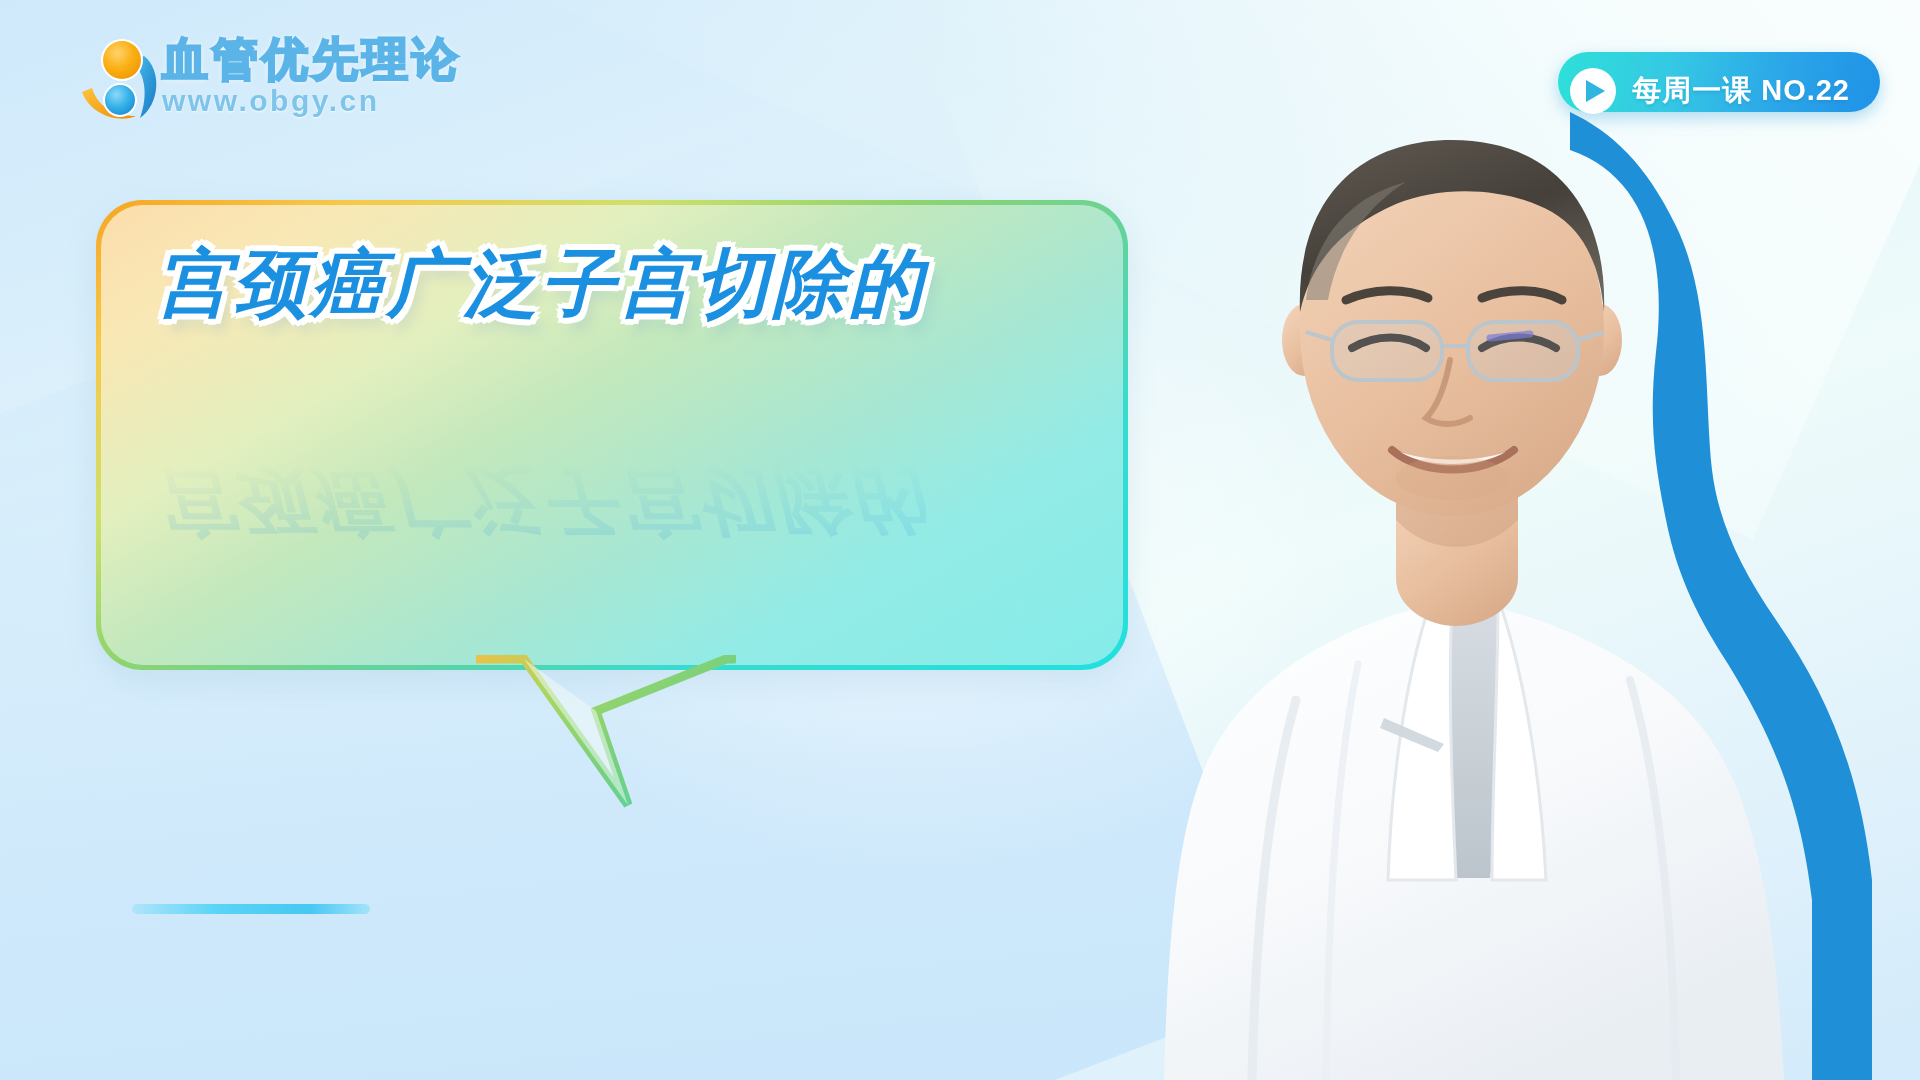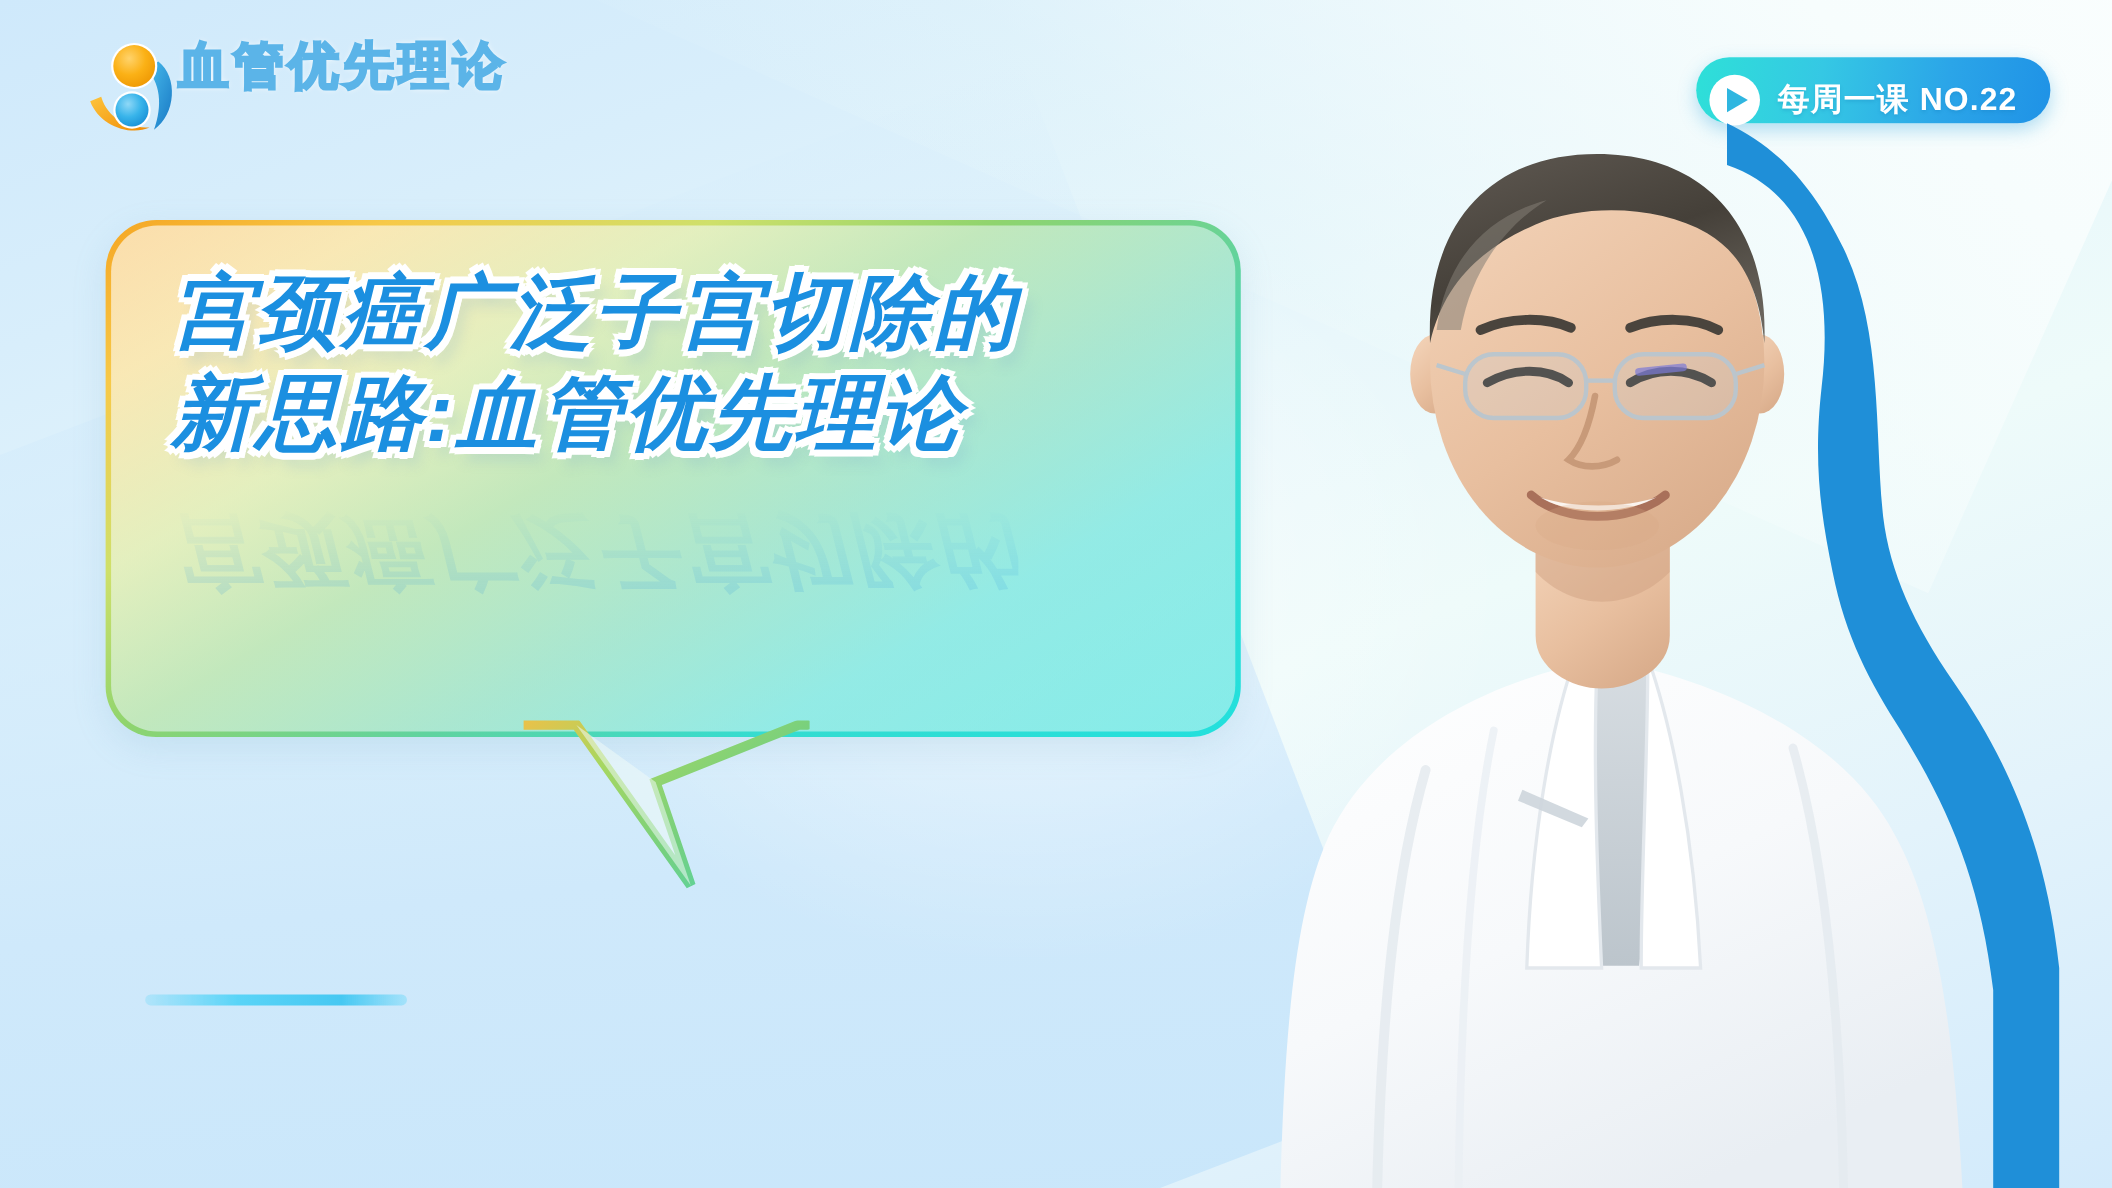--- a/index.html
+++ b/index.html
@@ -51,21 +51,21 @@
   .logo-url {
     font-size:30px; font-weight:600; letter-spacing:2.5px;
     color:#7fc4ea;
     text-shadow:0 1px 2px rgba(255,255,255,0.9);
     line-height:34px; margin-top:-2px;
     white-space:nowrap;
   }
 
   
   .badge {
-    position:absolute; right:56px; top:52px;
+    position:absolute; right:40px; top:52px;
     height:60px; padding:17px 30px 0 12px;
     display:flex; align-items:center; gap:16px;
     border-radius:34px;
     background:linear-gradient(100deg,#2ee0d8 0%,#35c8e4 35%,#2ba5e8 70%,#1f92e6 100%);
     box-shadow:0 6px 16px rgba(40,160,220,0.35);
   }
   .badge-play {
     width:46px; height:46px; border-radius:50%;
     background:#ffffff;
     display:flex; align-items:center; justify-content:center;
@@ -177,38 +177,38 @@
       <path d="M66 22 C84 36 82 70 62 84 C70 62 68 40 54 28 Z" fill="url(#gArcBlue)"></path>
       <path d="M4 58 C12 80 40 90 58 82 C38 82 20 74 14 54 Z" fill="url(#gArcOrange)"></path>
       <circle cx="44" cy="26" r="21" fill="#ffffff"></circle>
       <circle cx="44" cy="26" r="19" fill="url(#gOrange)"></circle>
       <circle cx="42" cy="66" r="17" fill="#ffffff"></circle>
       <circle cx="42" cy="66" r="15" fill="url(#gBlue)"></circle>
     </svg>
   </div>
   <div class="logo-text">
     <div class="logo-cn">血管优先理论</div>
+    <div class="logo-url">www.obgy.cn</div>
   </div>
 </div>
 
 <div class="badge">
   <span class="badge-play">
     <span class="badge-play-tri"></span>
   </span>
   <span class="badge-label">每周一课 NO.22</span>
 </div>
 
 <div class="bubble-wrap">
   <div class="bubble">
     <div class="bubble-inner"></div>
   </div>
 
   <div class="title">
     <div class="title-line">宫颈癌广泛子宫切除的</div>
-    <div class="title-line">新思路:血管优先理论</div>
   </div>
 
   <div class="title-reflect" aria-hidden="true">
     <div class="title-line">宫颈癌广泛子宫切除的</div>
   </div>
 
   <div class="bubble-tail">
     <svg viewBox="0 0 260 180" xmlns="http://www.w3.org/2000/svg">
       <defs>
         <linearGradient id="gTail" x1="0" y1="0" x2="1" y2="0.7">

